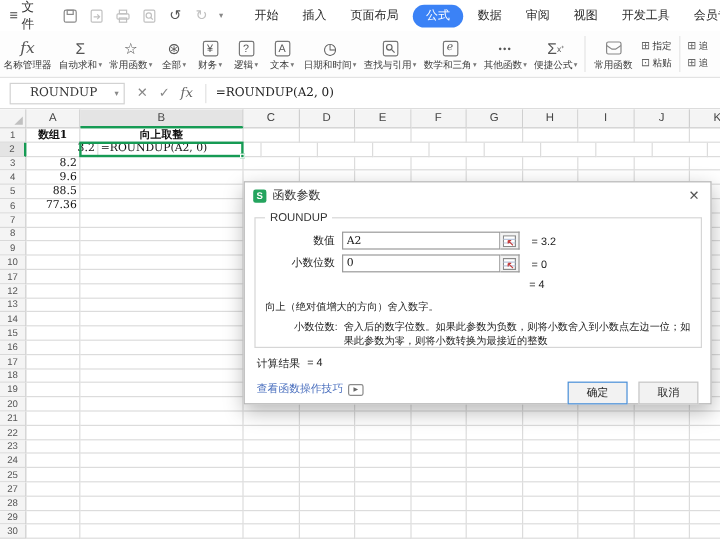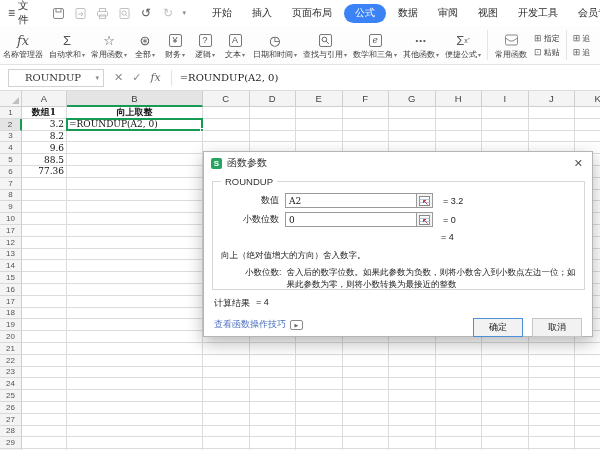--- a/index.html
+++ b/index.html
@@ -312,21 +312,21 @@
         <div class="cell" style="width: 46.5px;"></div>
         <div class="cell" style="width: 46.5px;"></div>
         <div class="cell" style="width: 46.5px;"></div>
         <div class="cell" style="width: 46.5px;"></div>
         <div class="cell" style="width: 46.5px;"></div>
         <div class="cell" style="width: 46.5px;"></div>
         <div class="cell" style="width: 46.5px;"></div>
       </div>
       <div class="grow">
         <div class="rowh sel">2</div>
-        <div class="cell right" style="width: 45px;">3.2</div>
+        <div class="cell right" style="width: 60px;">3.2</div>
         <div class="cell" style="width: 136px;">=ROUNDUP(A2, 0)</div>
         <div class="cell" style="width: 46.5px;"></div>
         <div class="cell" style="width: 46.5px;"></div>
         <div class="cell" style="width: 46.5px;"></div>
         <div class="cell" style="width: 46.5px;"></div>
         <div class="cell" style="width: 46.5px;"></div>
         <div class="cell" style="width: 46.5px;"></div>
         <div class="cell" style="width: 46.5px;"></div>
         <div class="cell" style="width: 46.5px;"></div>
         <div class="cell" style="width: 46.5px;"></div>
@@ -634,34 +634,20 @@
         <div class="cell" style="width: 46.5px;"></div>
         <div class="cell" style="width: 46.5px;"></div>
         <div class="cell" style="width: 46.5px;"></div>
         <div class="cell" style="width: 46.5px;"></div>
         <div class="cell" style="width: 46.5px;"></div>
         <div class="cell" style="width: 46.5px;"></div>
         <div class="cell" style="width: 46.5px;"></div>
       </div>
       <div class="grow">
         <div class="rowh">25</div>
-        <div class="cell" style="width: 45px;"></div>
-        <div class="cell" style="width: 136px;"></div>
-        <div class="cell" style="width: 46.5px;"></div>
-        <div class="cell" style="width: 46.5px;"></div>
-        <div class="cell" style="width: 46.5px;"></div>
-        <div class="cell" style="width: 46.5px;"></div>
-        <div class="cell" style="width: 46.5px;"></div>
-        <div class="cell" style="width: 46.5px;"></div>
-        <div class="cell" style="width: 46.5px;"></div>
-        <div class="cell" style="width: 46.5px;"></div>
-        <div class="cell" style="width: 46.5px;"></div>
-      </div>
-      <div class="grow">
-        <div class="rowh">26</div>
         <div class="cell" style="width: 45px;"></div>
         <div class="cell" style="width: 136px;"></div>
         <div class="cell" style="width: 46.5px;"></div>
         <div class="cell" style="width: 46.5px;"></div>
         <div class="cell" style="width: 46.5px;"></div>
         <div class="cell" style="width: 46.5px;"></div>
         <div class="cell" style="width: 46.5px;"></div>
         <div class="cell" style="width: 46.5px;"></div>
         <div class="cell" style="width: 46.5px;"></div>
         <div class="cell" style="width: 46.5px;"></div>

